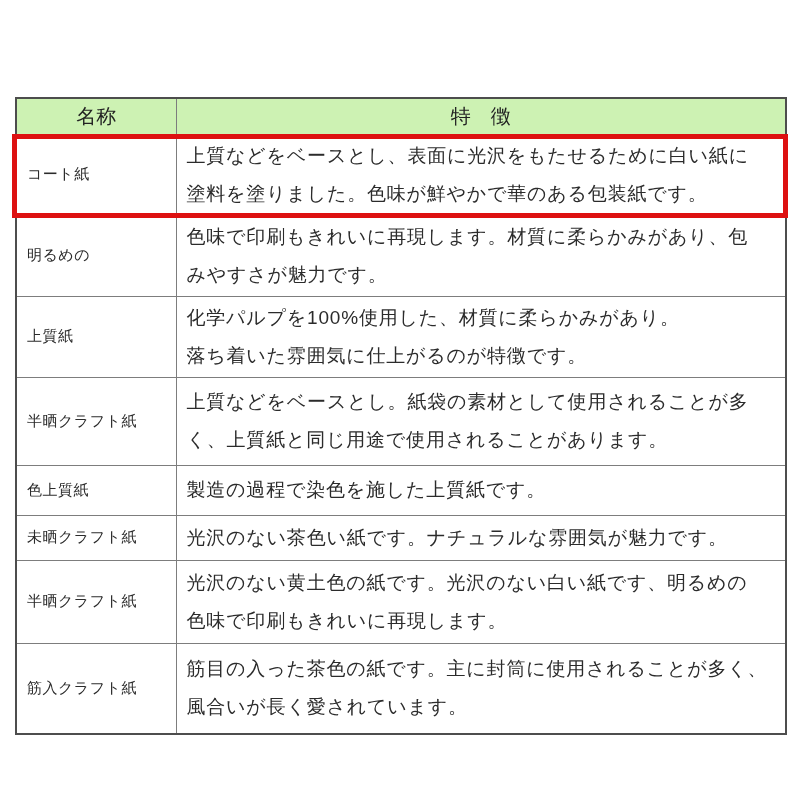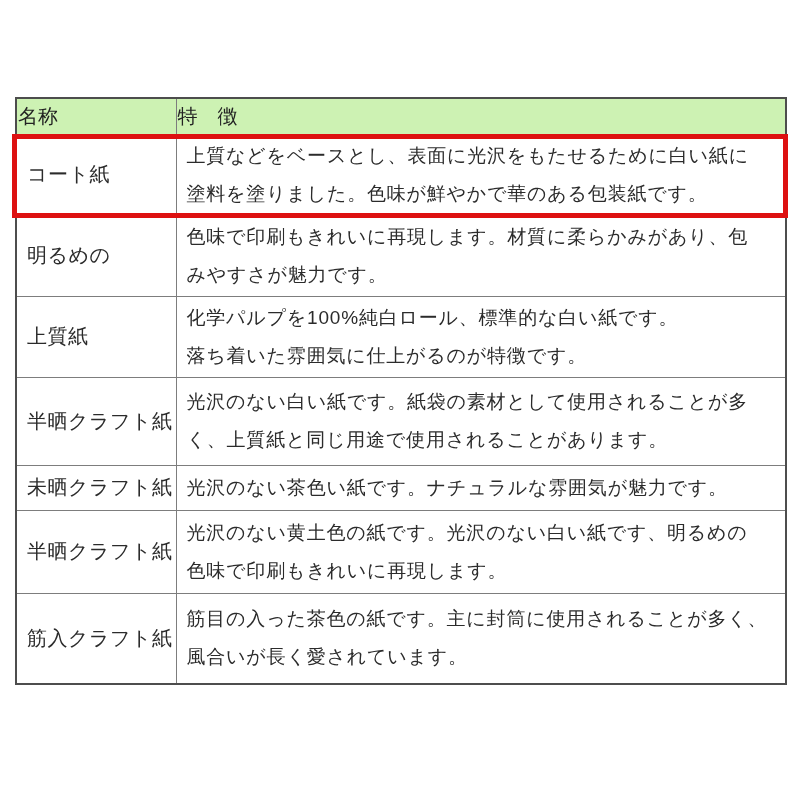--- a/index.html
+++ b/index.html
@@ -35,26 +35,26 @@
     border: 1px solid #7d7d7d;
     box-sizing: border-box;
   }
   col.c-name { width: 160px; }
   col.c-feat { width: 610px; }
   tr.header-row { height: 36px; }
   tr.header-row th {
     background: #cdf2b3;
     font-weight: normal;
     font-size: 20px;
-    text-align: left;
+    text-align: center;
     vertical-align: middle;
     color: #222222;
   }
   td.name-cell {
-    font-size: 20px;
+    font-size: 15px;
     letter-spacing: 0.5px;
     padding: 0 2px 0 10px;
     vertical-align: middle;
     background: #ffffff;
   }
   td.feat-cell {
     font-size: 19px;
     letter-spacing: 0.8px;
     line-height: 38px;
     padding: 2px 6px 2px 10px;
@@ -103,27 +103,31 @@
           <td class="feat-cell">上質などをベースとし、表面に光沢をもたせるために白い紙に
 塗料を塗りました。色味が鮮やかで華のある包装紙です。</td>
         </tr>
         <tr class="r2">
           <td class="name-cell">明るめの</td>
           <td class="feat-cell">色味で印刷もきれいに再現します。材質に柔らかみがあり、包
 みやすさが魅力です。</td>
         </tr>
         <tr class="r3">
           <td class="name-cell">上質紙</td>
-          <td class="feat-cell">化学パルプを100%純白ロール、標準的な白い紙です。
+          <td class="feat-cell">化学パルプを100%使用した、材質に柔らかみがあり。
 落ち着いた雰囲気に仕上がるのが特徴です。</td>
         </tr>
         <tr class="r4">
           <td class="name-cell">半晒クラフト紙</td>
-          <td class="feat-cell">光沢のない白い紙です。紙袋の素材として使用されることが多
+          <td class="feat-cell">上質などをベースとし。紙袋の素材として使用されることが多
 く、上質紙と同じ用途で使用されることがあります。</td>
+        </tr>
+        <tr class="r5">
+          <td class="name-cell">色上質紙</td>
+          <td class="feat-cell">製造の過程で染色を施した上質紙です。</td>
         </tr>
         <tr class="r6">
           <td class="name-cell">未晒クラフト紙</td>
           <td class="feat-cell">光沢のない茶色い紙です。ナチュラルな雰囲気が魅力です。</td>
         </tr>
         <tr class="r7">
           <td class="name-cell">半晒クラフト紙</td>
           <td class="feat-cell">光沢のない黄土色の紙です。光沢のない白い紙です、明るめの
 色味で印刷もきれいに再現します。</td>
         </tr>

